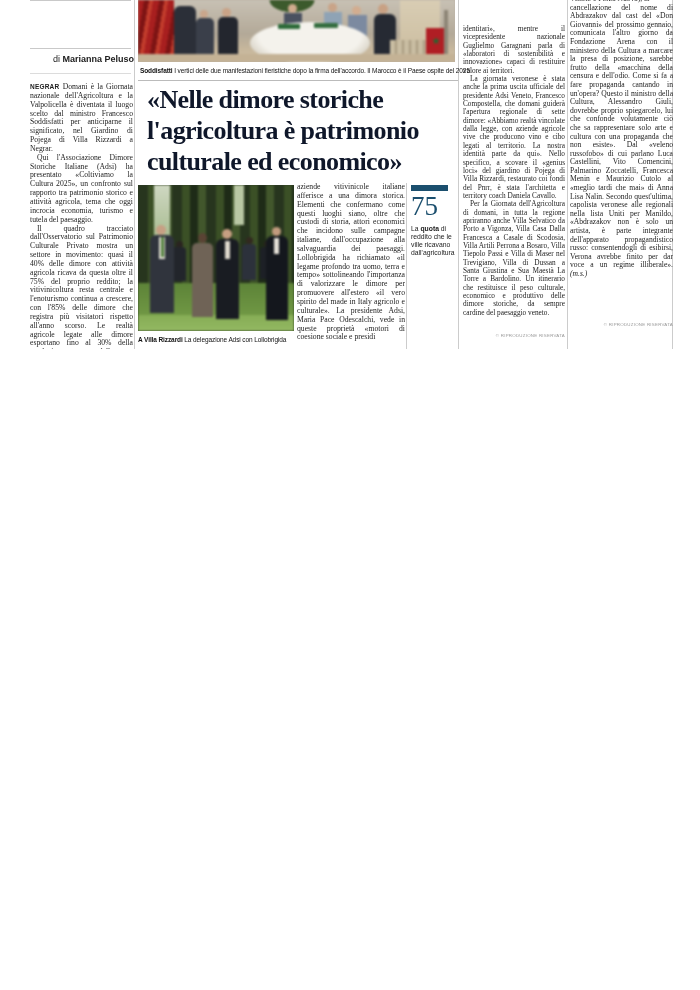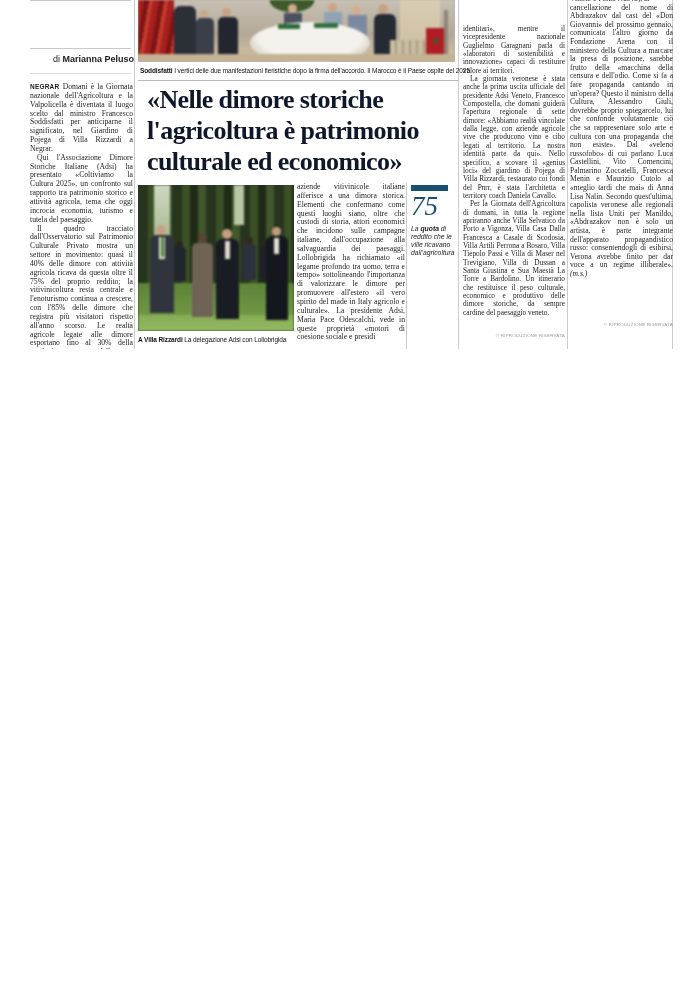--- a/index.html
+++ b/index.html
@@ -23,21 +23,21 @@
   #col5 p{font-size:7.6px;line-height:8.6px;}
 
   
   .headline{position:absolute;left:147px;top:84px;width:322px;font-family:"Liberation Serif",serif;font-weight:bold;font-size:26px;line-height:31px;letter-spacing:-0.6px;color:#0f172a;}
 
   
   .caption{position:absolute;font-family:"Liberation Sans",sans-serif;font-size:6.5px;letter-spacing:-0.1px;color:#111;white-space:nowrap;}
   .caption b{font-weight:bold;}
 
   
-  .statbox{position:absolute;left:411px;top:185px;width:46px;font-style:italic;}
+  .statbox{position:absolute;left:411px;top:185px;width:46px;}
   .stat-bar{width:37px;height:6px;background:#1b4f6e;}
   .stat-num{font-family:"Liberation Serif",serif;font-size:27px;line-height:30px;color:#1b4f6e;}
   .stat-cap{margin-top:4px;width:46px;font-family:"Liberation Sans",sans-serif;font-size:6.8px;line-height:8px;color:#222;}
   .stat-cap b{font-weight:bold;}
 
   .copyright{position:absolute;font-family:"Liberation Sans",sans-serif;font-size:4.4px;letter-spacing:.25px;color:#999;text-align:right;}
 
   
   .photo{position:absolute;overflow:hidden;background:#b9b0a4;}
   .photo .inner{position:absolute;inset:0;filter:blur(.8px);}

